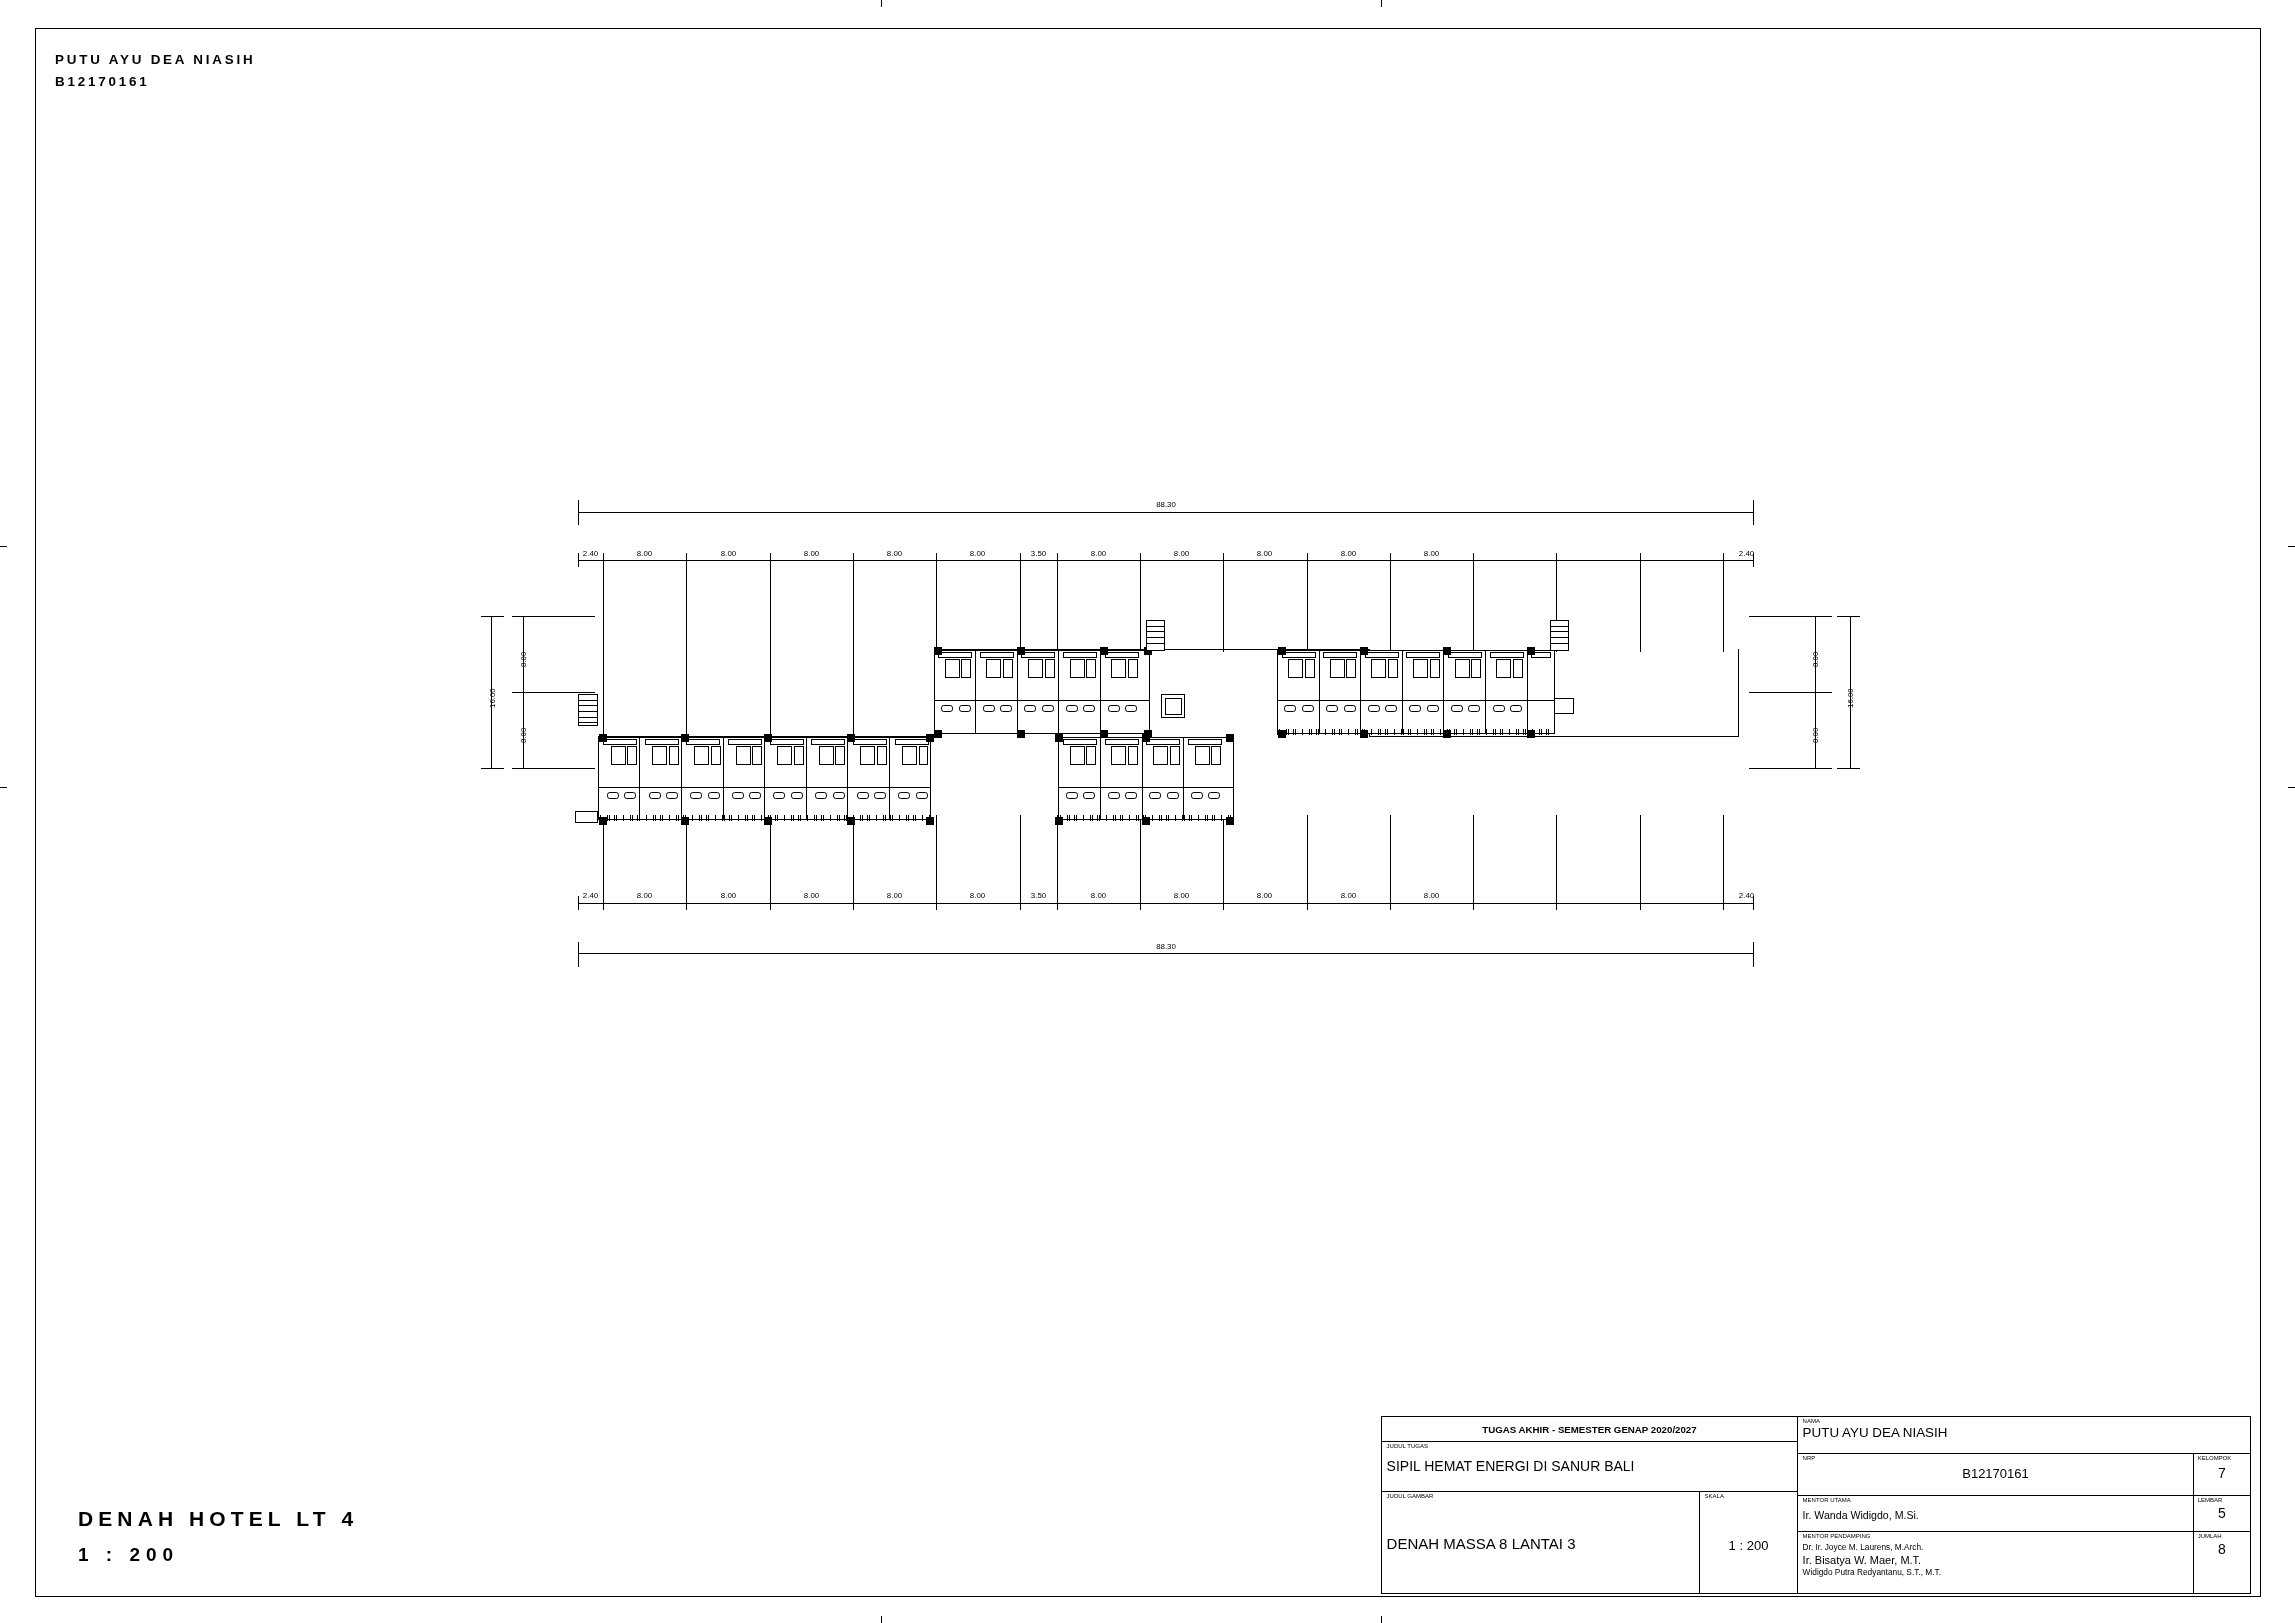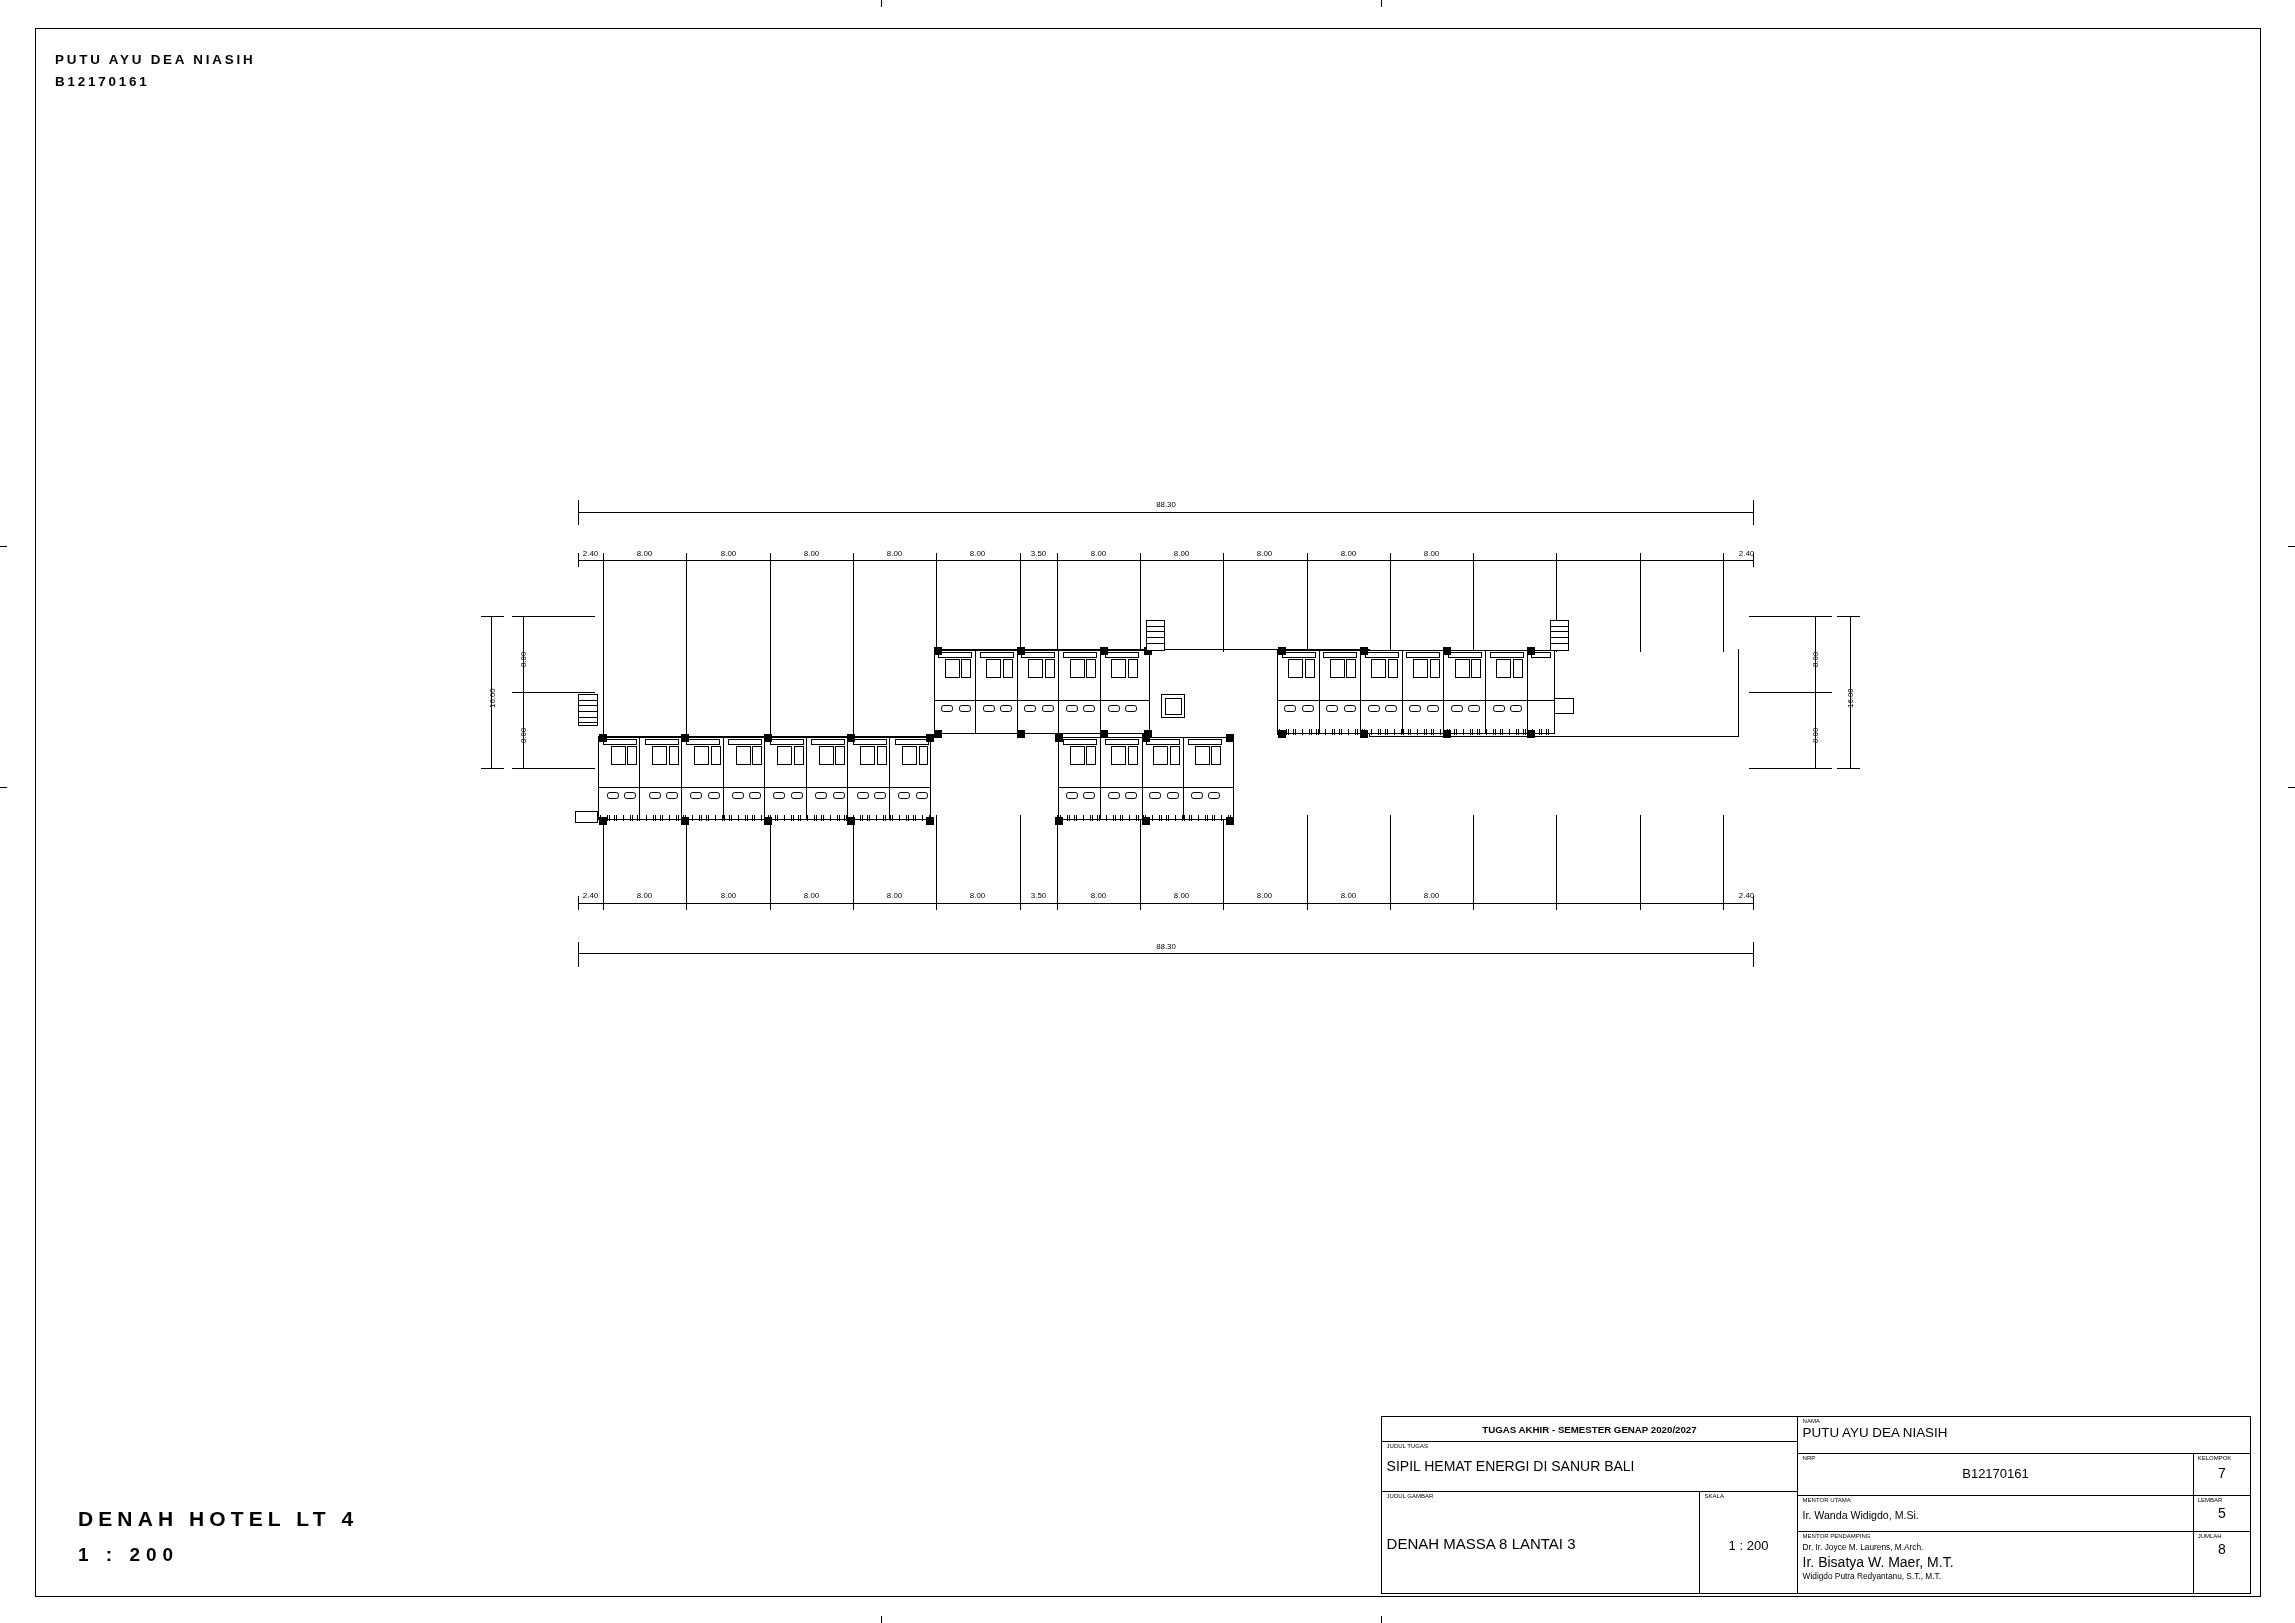--- a/index.html
+++ b/index.html
@@ -718,21 +718,21 @@
       </div>
       <div class="tb-r-side">
         <div class="tb-label">LEMBAR</div>
         <div class="tb-r-side-val" style="margin-top:1.9px;">5</div>
       </div>
     </div>
     <div class="tb-r-row tb-r-last" style="flex:1;">
       <div class="tb-r-main">
         <div class="tb-label">MENTOR PENDAMPING</div>
         <div class="tb-mentor-sm" style="margin-top:2.3px;font-size:8.3px;">Dr. Ir. Joyce M. Laurens, M.Arch.</div>
-        <div class="tb-mentor-sm" style="font-size:14px;">Ir. Bisatya W. Maer, M.T.</div>
+        <div class="tb-mentor-sm" style="font-size:11px;">Ir. Bisatya W. Maer, M.T.</div>
         <div class="tb-mentor-sm" style="font-size:8.3px;">Widigdo Putra Redyantanu, S.T., M.T.</div>
       </div>
       <div class="tb-r-side">
         <div class="tb-label">JUMLAH</div>
         <div class="tb-r-side-val" style="margin-top:1.9px;">8</div>
       </div>
     </div>
   </div>
 </div>
 

